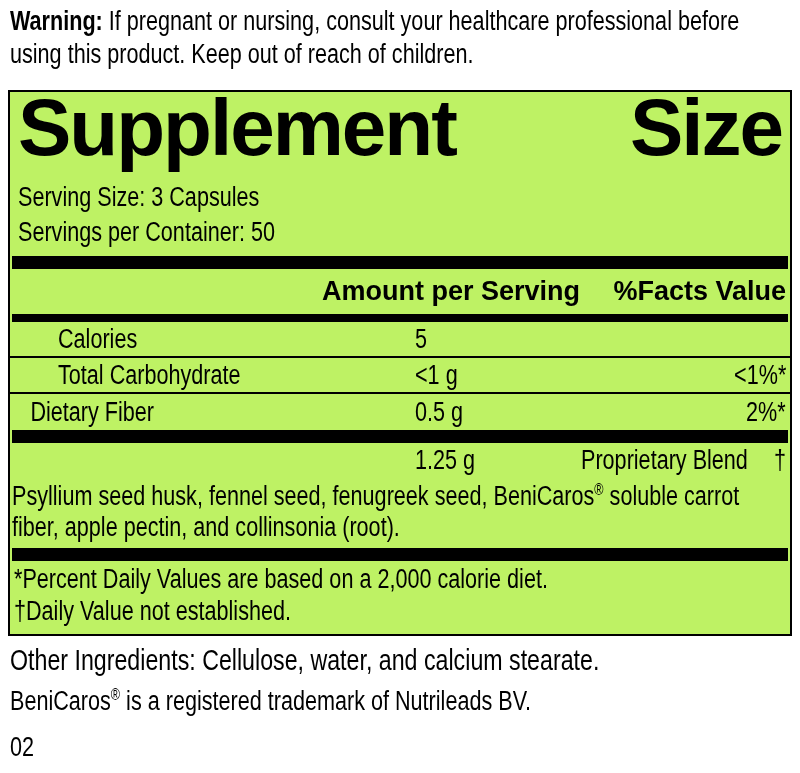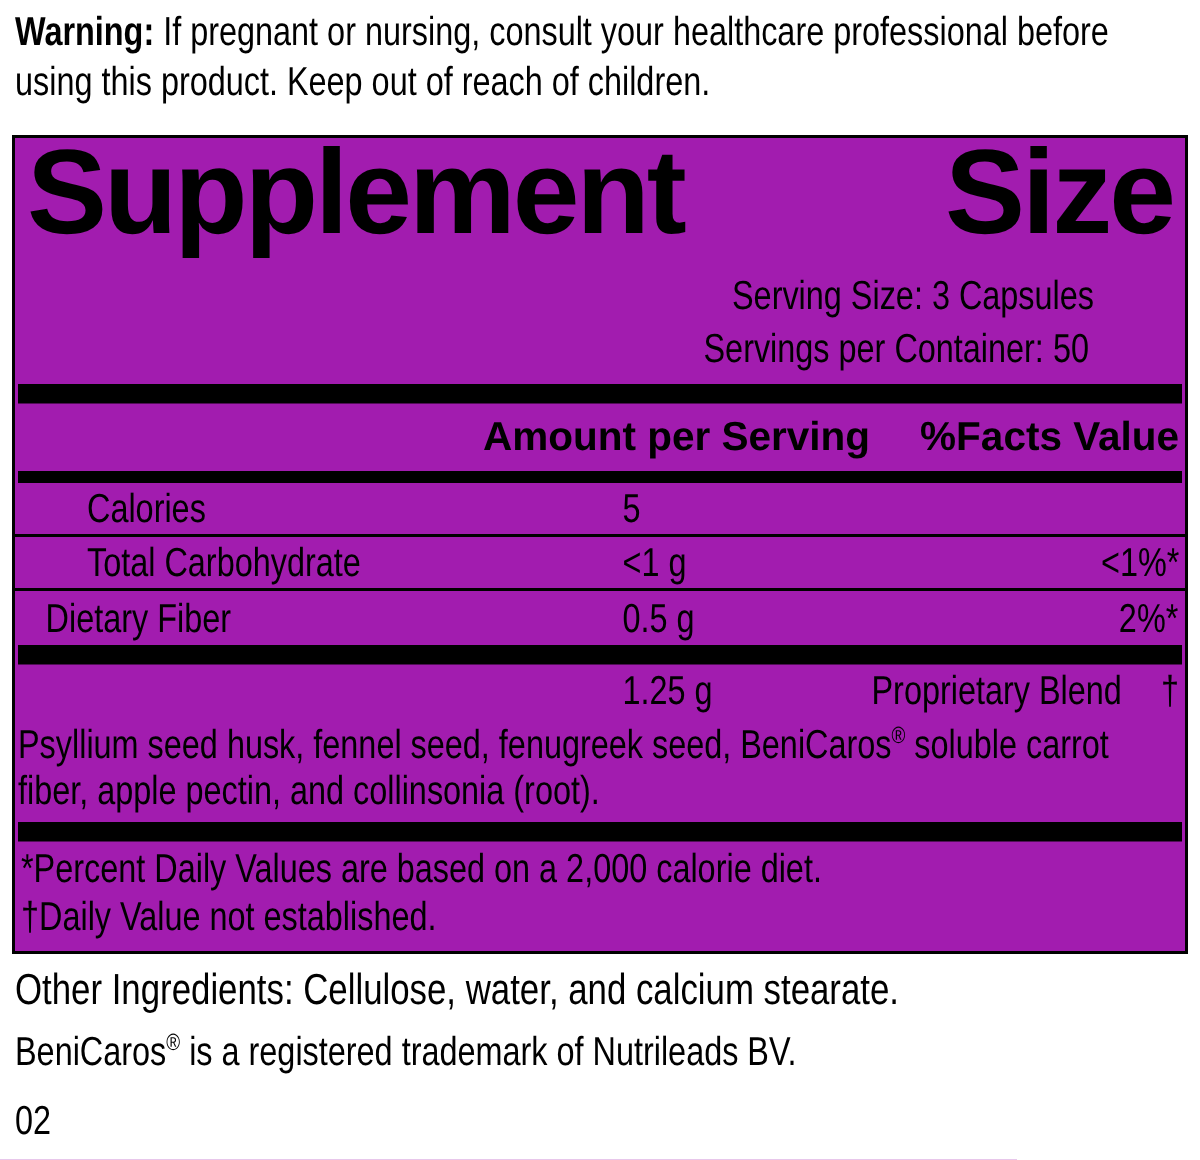--- a/index.html
+++ b/index.html
@@ -24,31 +24,31 @@
     position: absolute; left: 10px; top: 5px;
     font-size: 27px; line-height: 33px;
   }
   .warning b { font-weight: bold; }
 
   
   .facts-box {
     position: absolute; left: 8px; top: 90px;
     width: 780px; height: 542px;
     border: 2px solid #000;
-    background: #a21caf;
+    background: #bef264;
   }
   .title-row {
     display: flex; justify-content: space-between;
     padding: 0 8px;
     height: 78px; line-height: 72px;
     font-size: 80px; font-weight: bold; letter-spacing: -2px;
     overflow: visible;
   }
   .serving-block { margin-top: 10px; padding-left: 8px; font-size: 27px; }
-  .serving-block div { line-height: 35px; text-align: right; }
+  .serving-block div { line-height: 35px; }
 
   .bar { background: #000; margin: 0 2px; }
   .bar-1 { height: 13px; margin-top: 6px; }
   .bar-2 { height: 8px; }
   .bar-3 { height: 13px; }
   .bar-4 { height: 13px; margin-top: 5px; }
 
   .header-row {
     position: relative; height: 45px; line-height: 45px;
     font-size: 27px; font-weight: bold;

